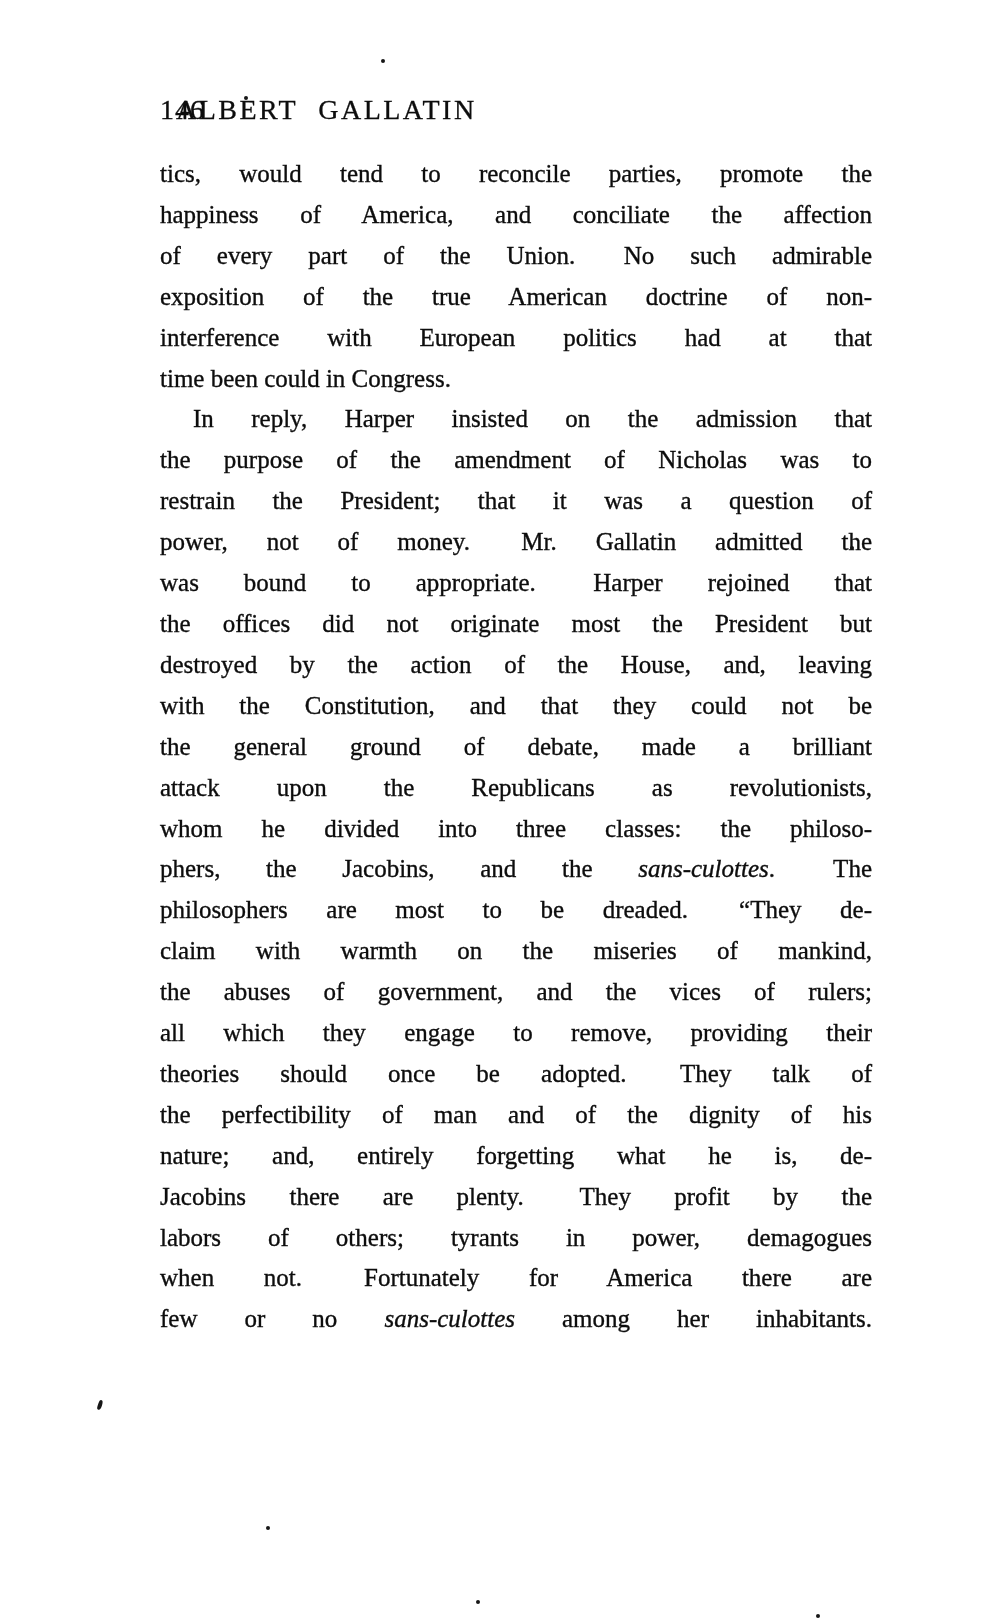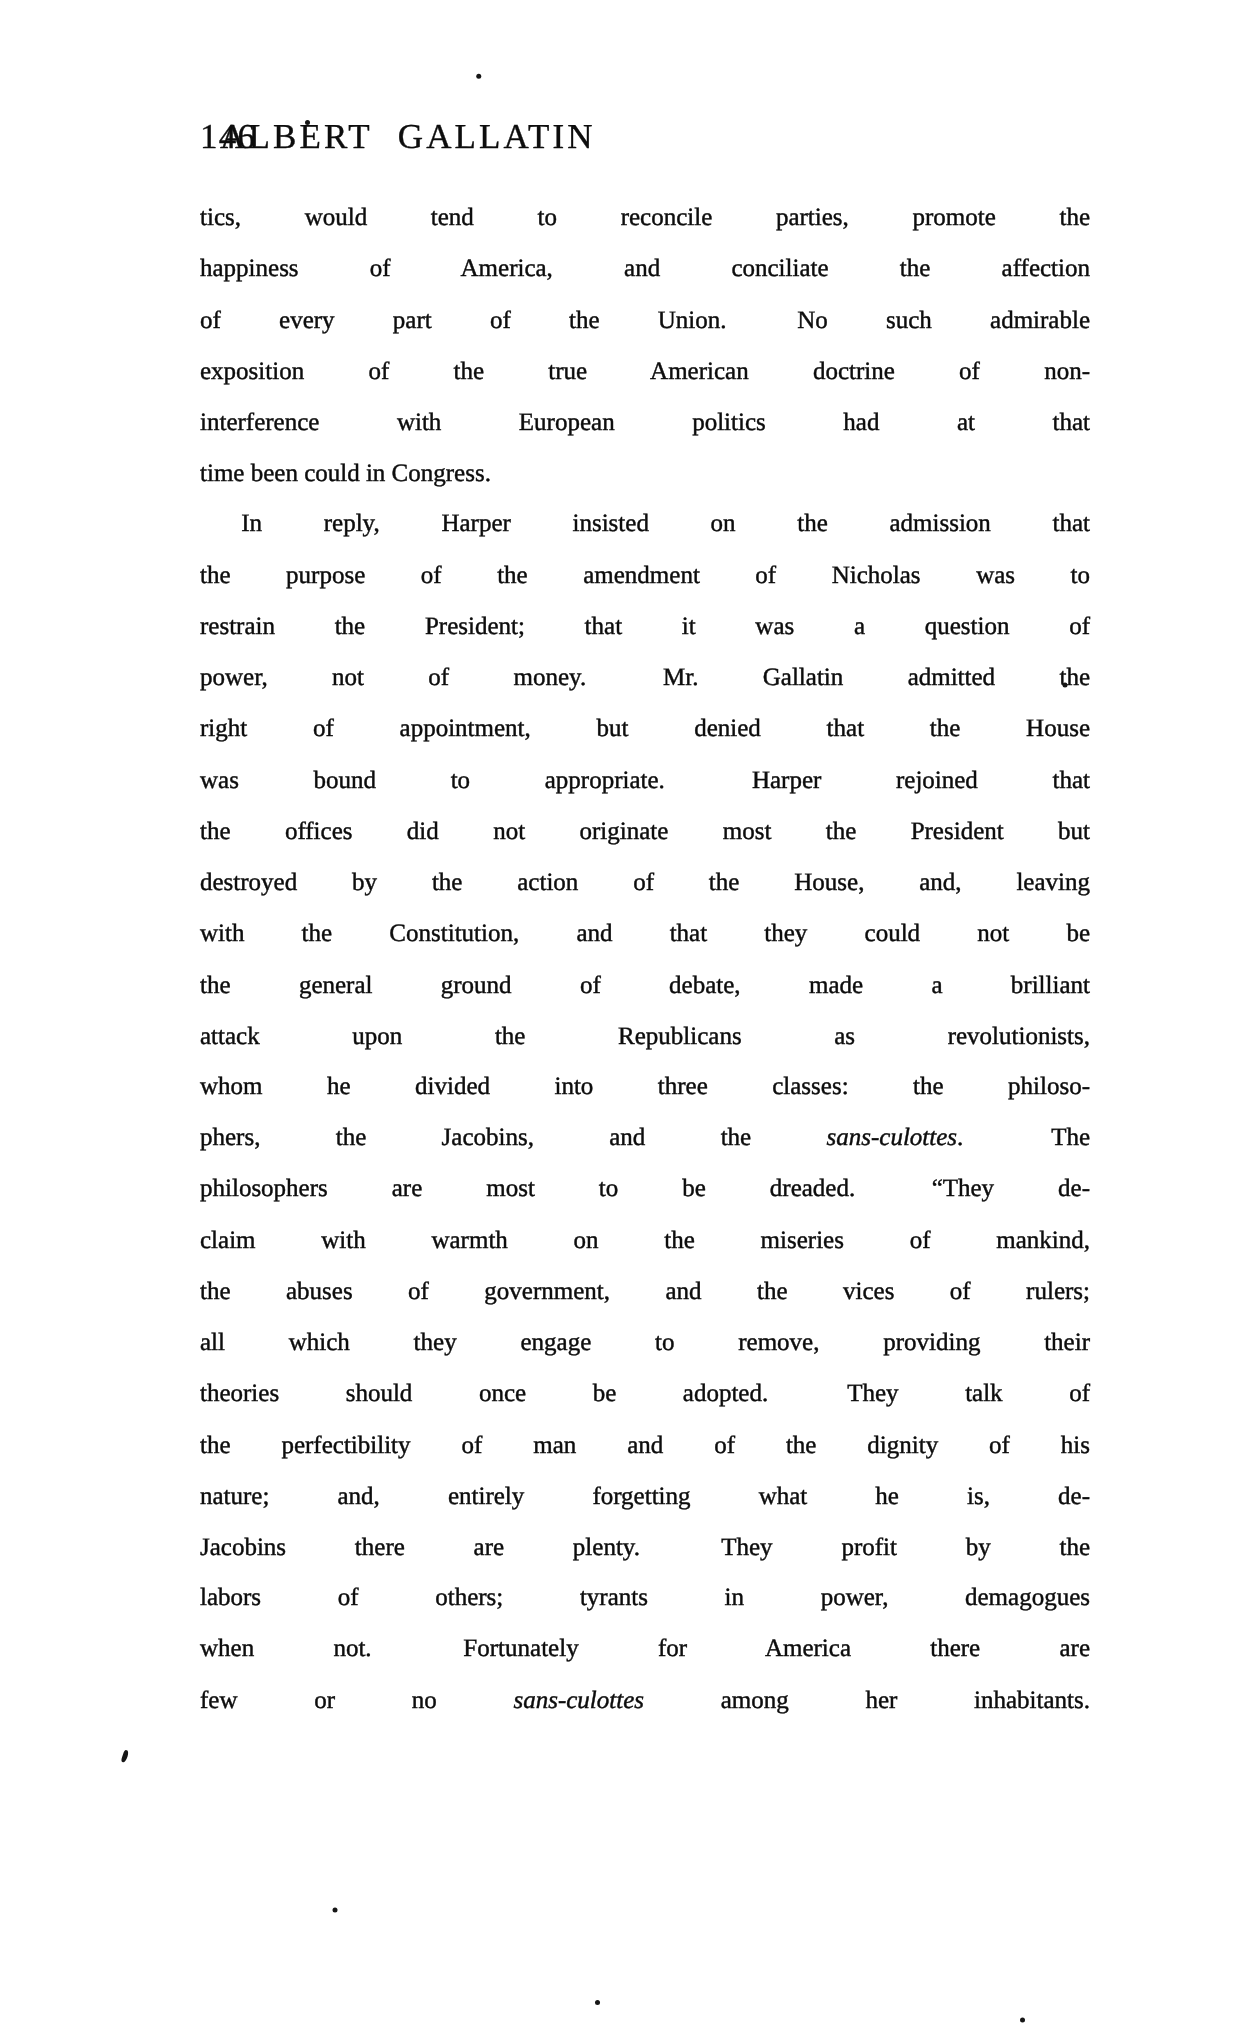--- a/index.html
+++ b/index.html
@@ -35,21 +35,21 @@
     top: 0;
     text-align: left;
     letter-spacing: 2.5px;
     word-spacing: 11px;
   }
   #text-block {
     position: absolute;
     left: 160px;
     top: 154px;
     width: 712px;
-    font-size: 20px;
+    font-size: 25px;
     line-height: 40.9px;
     -webkit-text-stroke: 0.35px;
   }
   .line {
     text-align: justify;
     text-align-last: justify;
   }
   .line.para-end { text-align-last: left; }
   .line.indent { text-indent: 33px; }
   .it { font-style: italic; }
@@ -74,21 +74,20 @@
       <div class="line"><span>tics, would tend to reconcile parties, promote the</span></div>
       <div class="line"><span>happiness of America, and conciliate the affection</span></div>
       <div class="line"><span>of every part of the Union.  No such admirable</span></div>
       <div class="line"><span>exposition of the true American doctrine of non-</span></div>
       <div class="line"><span>interference with European politics had at that</span></div>
       <div class="line para-end"><span>time been could in Congress.</span></div>
       <div class="line indent"><span>In reply, Harper insisted on the admission that</span></div>
       <div class="line"><span>the purpose of the amendment of Nicholas was to</span></div>
       <div class="line"><span>restrain the President; that it was a question of</span></div>
       <div class="line"><span>power, not of money.  Mr. Gallatin admitted the</span></div>
-      <div class="line"><span>right of appointment, but denied that the House</span></div>
       <div class="line"><span>was bound to appropriate.  Harper rejoined that</span></div>
       <div class="line"><span>the offices did not originate most the President but</span></div>
       <div class="line"><span>destroyed by the action of the House, and, leaving</span></div>
       <div class="line"><span>with the Constitution, and that they could not be</span></div>
       <div class="line"><span>the general ground of debate, made a brilliant</span></div>
       <div class="line"><span>attack upon the Republicans as revolutionists,</span></div>
       <div class="line"><span>whom he divided into three classes: the philoso-</span></div>
       <div class="line"><span>phers, the Jacobins, and the </span><span class="it">sans-culottes</span><span>.  The</span></div>
       <div class="line"><span>philosophers are most to be dreaded.  “They de-</span></div>
       <div class="line"><span>claim with warmth on the miseries of mankind,</span></div>

